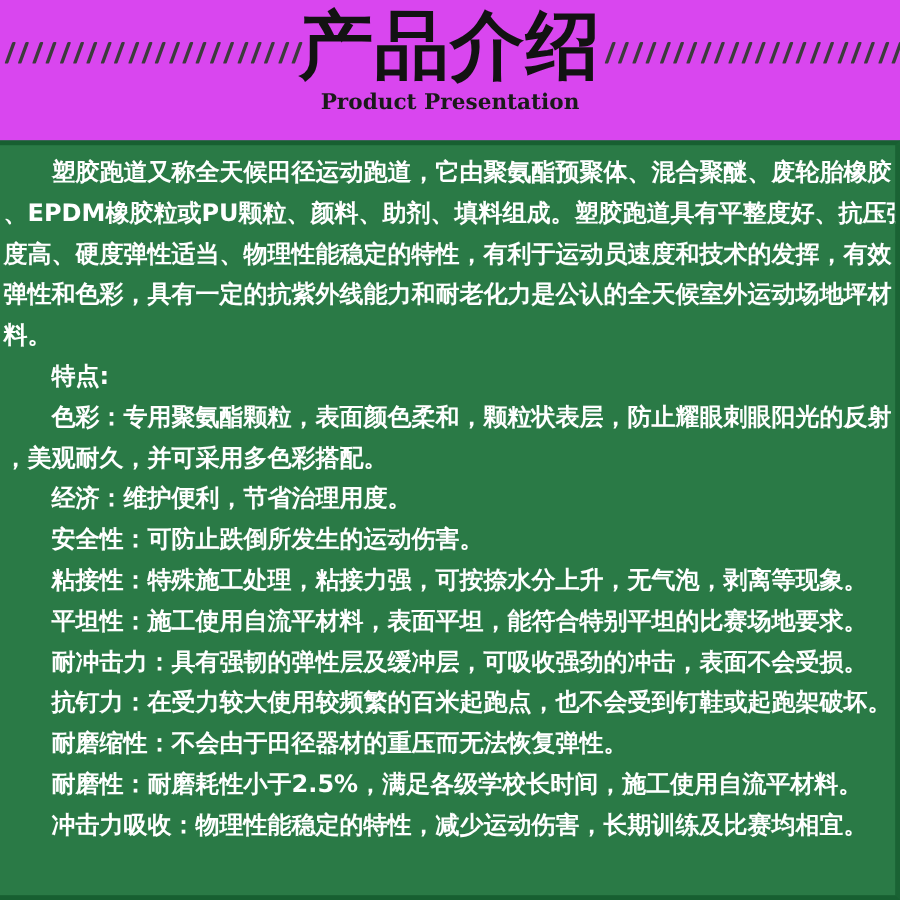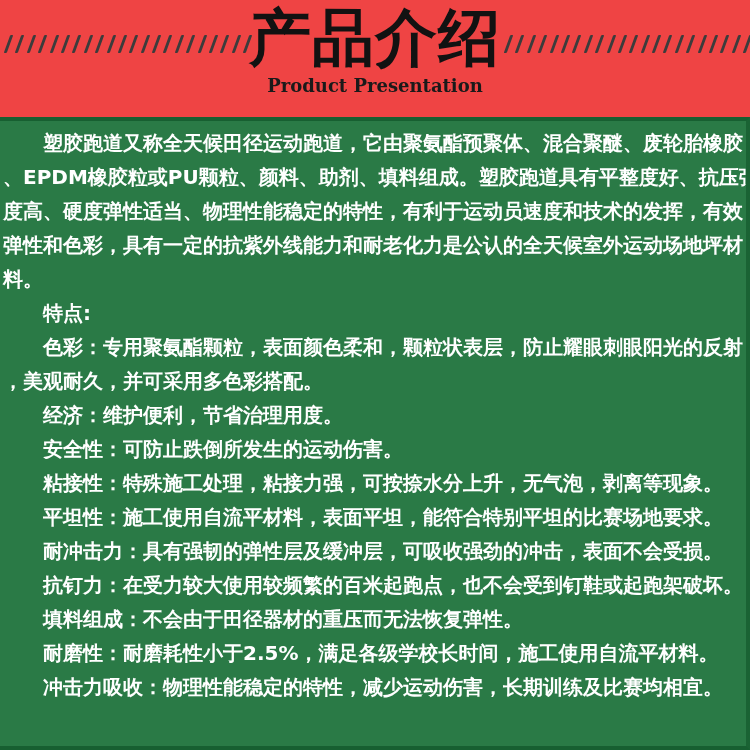--- a/index.html
+++ b/index.html
@@ -10,21 +10,21 @@
     height: 750px;
     background: #ffffff;
     overflow: hidden;
     font-family: "DejaVu Sans", sans-serif;
   }
   
   .header {
     position: relative;
     width: 750px;
     height: 140px;
-    background: #ef4444;
+    background: #d946ef;
   }
   .title-block {
     position: absolute;
     left: 0; top: 0;
     width: 100%;
     text-align: center;
   }
   .page-title {
     margin-top: 2px;
     font-size: 62px;
@@ -150,18 +150,18 @@
       <div class="line">料。</div>
       <div class="line indent">特点:</div>
       <div class="line indent">色彩：专用聚氨酯颗粒，表面颜色柔和，颗粒状表层，防止耀眼刺眼阳光的反射</div>
       <div class="line">，美观耐久，并可采用多色彩搭配。</div>
       <div class="line indent">经济：维护便利，节省治理用度。</div>
       <div class="line indent">安全性：可防止跌倒所发生的运动伤害。</div>
       <div class="line indent">粘接性：特殊施工处理，粘接力强，可按捺水分上升，无气泡，剥离等现象。</div>
       <div class="line indent">平坦性：施工使用自流平材料，表面平坦，能符合特别平坦的比赛场地要求。</div>
       <div class="line indent">耐冲击力：具有强韧的弹性层及缓冲层，可吸收强劲的冲击，表面不会受损。</div>
       <div class="line indent">抗钉力：在受力较大使用较频繁的百米起跑点，也不会受到钉鞋或起跑架破坏。</div>
-      <div class="line indent">填料组成：不会由于田径器材的重压而无法恢复弹性。</div>
+      <div class="line indent">耐磨缩性：不会由于田径器材的重压而无法恢复弹性。</div>
       <div class="line indent">耐磨性：耐磨耗性小于2.5%，满足各级学校长时间，施工使用自流平材料。</div>
       <div class="line indent">冲击力吸收：物理性能稳定的特性，减少运动伤害，长期训练及比赛均相宜。</div>
     </main>
 
 </div>
 
 </body></html>

